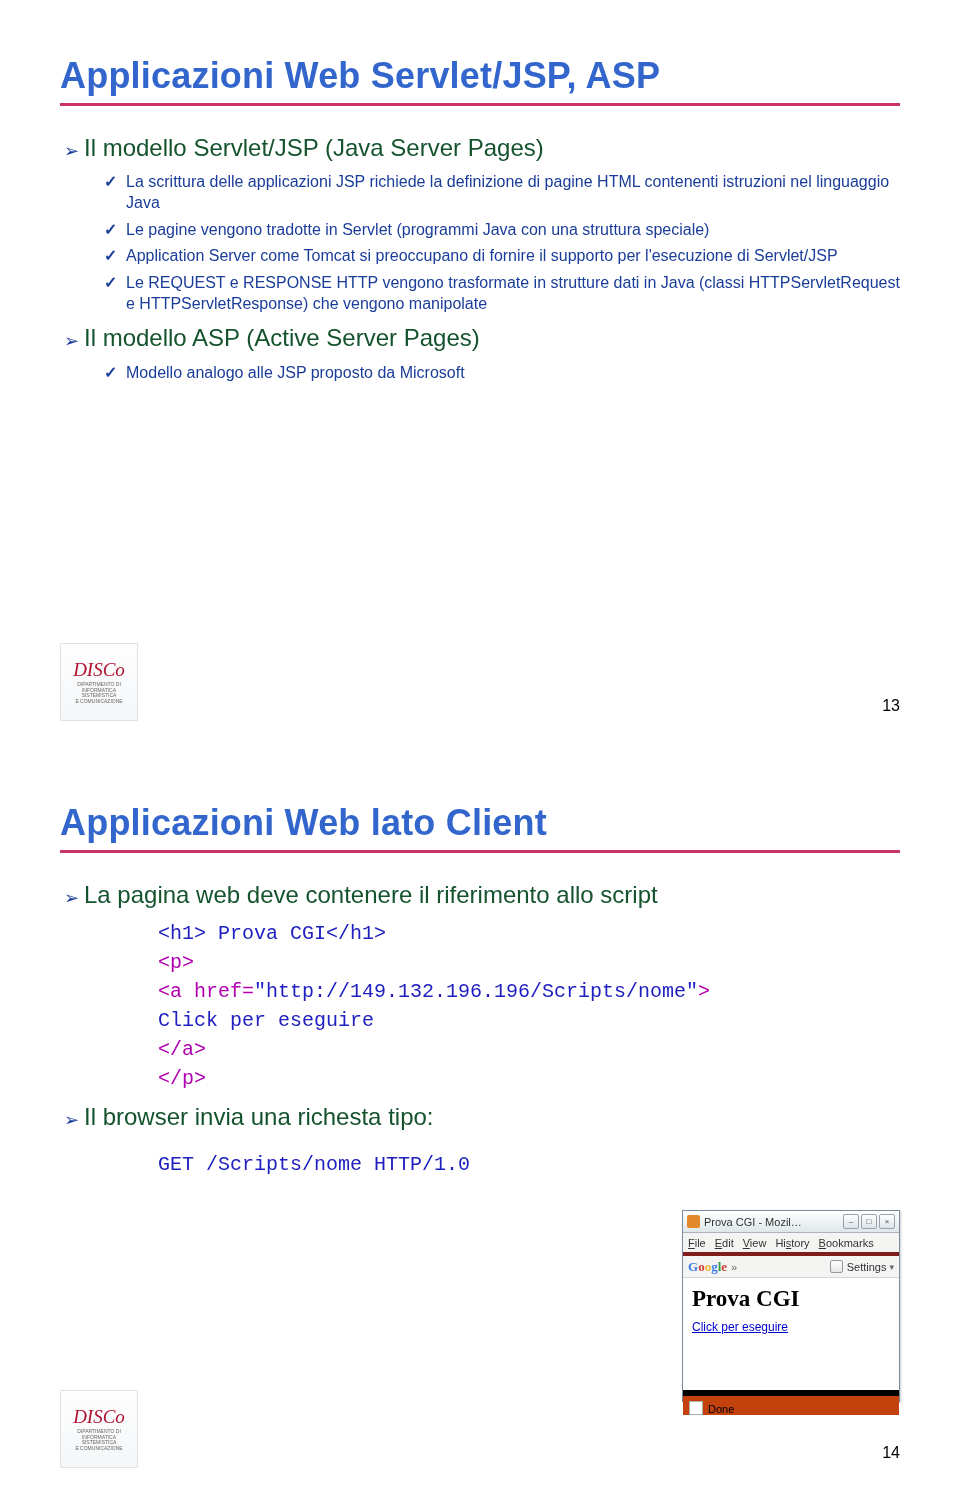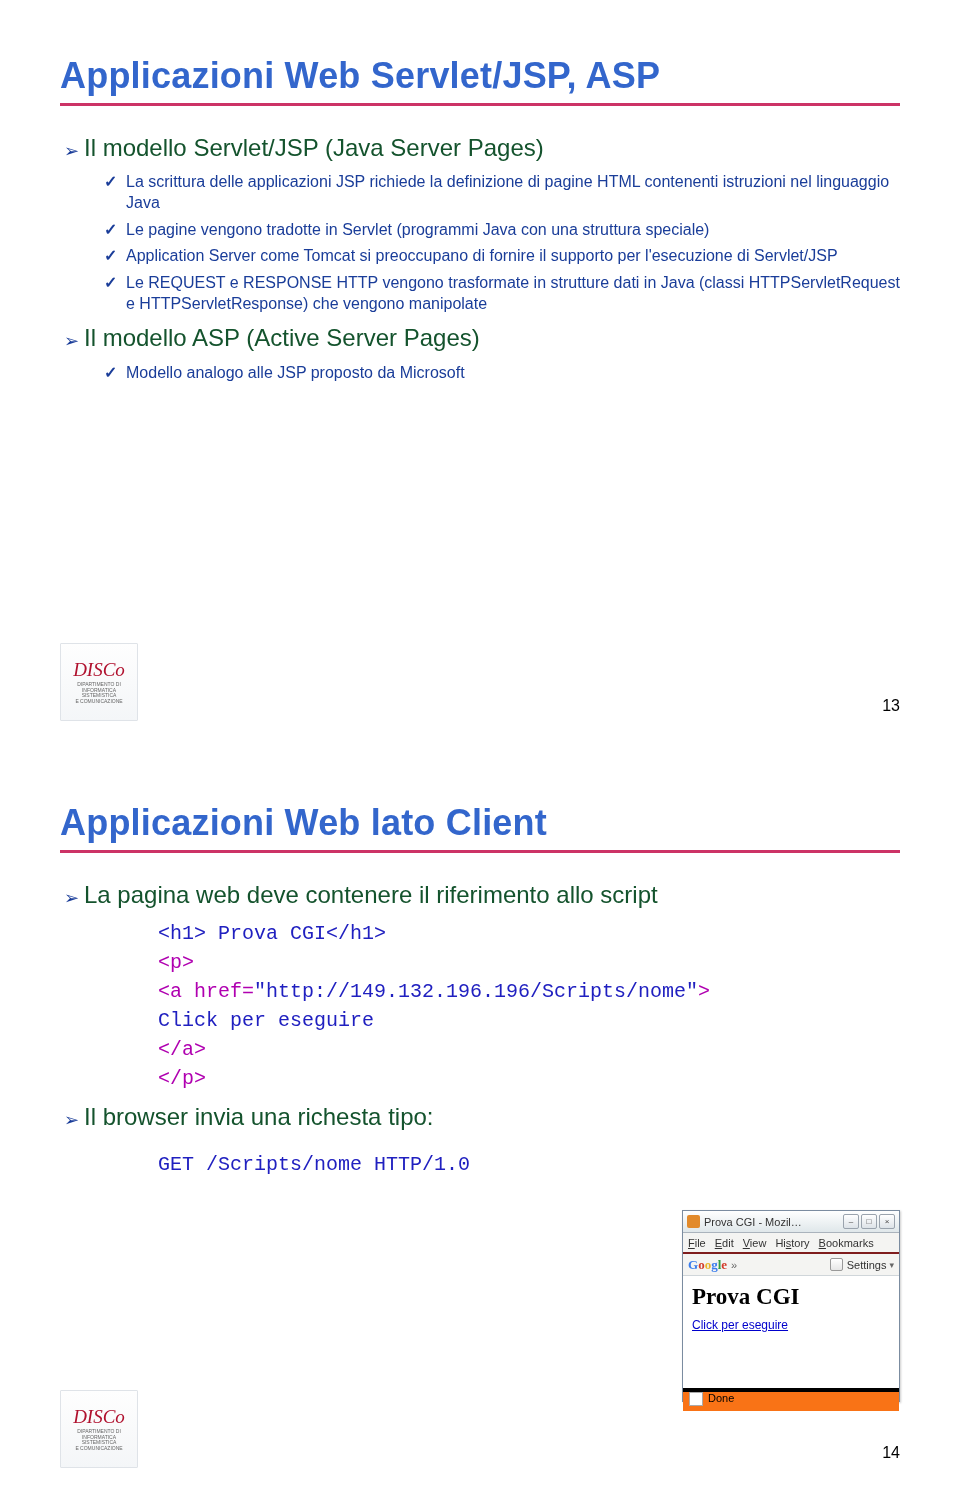--- a/index.html
+++ b/index.html
@@ -22,33 +22,33 @@
 .logo{position:absolute;left:60px;bottom:28px;width:76px;height:76px}
 .logo-img{width:76px;height:76px;border:1px solid #dfe3e8;border-radius:1px;background:linear-gradient(#fefefe,#f4f6f8);display:flex;flex-direction:column;align-items:center;justify-content:center;overflow:hidden}
 .logo-img .script{font-family:"Brush Script MT",cursive;font-size:19px;color:#b0112e;font-style:italic;line-height:1}
 .logo-img .dept{font-size:5px;color:#666;text-align:center;line-height:1.1;margin-top:3px}
 .pagenum{position:absolute;right:60px;bottom:32px;font-size:16px;color:#000}
 .browser{position:absolute;right:60px;bottom:92px;width:216px;height:190px;border:1px solid #7b8ca0;background:#f6f6f3;font-size:11px;box-shadow:1px 1px 2px rgba(0,0,0,.2)}
 .browser .titlebar{height:21px;background:linear-gradient(#fff,#dfe7ea);display:flex;align-items:center;padding:0 4px;border-bottom:1px solid #aab3bc}
 .browser .favicon{width:13px;height:13px;background:#e28a2b;border-radius:2px;margin-right:4px}
 .browser .ttl{flex:1;color:#333}
 .wbtn{width:14px;height:13px;border:1px solid #9aa3ad;background:linear-gradient(#fff,#dde3e8);margin-left:2px;border-radius:2px;display:flex;align-items:center;justify-content:center;font-size:8px;color:#444}
-.browser .menubar{height:19px;display:flex;align-items:center;padding:0 5px;gap:9px;color:#333;border-bottom:2px solid #7f1d1d;background:#f4f4f2}
+.browser .menubar{height:19px;display:flex;align-items:center;padding:0 5px;gap:9px;color:#333;border-bottom:4px solid #7f1d1d;background:#f4f4f2}
 .browser .menubar span u{text-decoration:underline}
 .browser .toolbar{height:21px;display:flex;align-items:center;padding:0 5px;border-bottom:1px solid #d0d6da;background:#f4f4f2}
 .browser .glogo{font-family:Georgia,serif;font-weight:700;font-size:13px}
 .browser .glogo .gb{color:#3b7ded}.browser .glogo .gr{color:#d23c2a}.browser .glogo .gy{color:#e9b42a}.browser .glogo .gg{color:#2f9e44}
 .browser .tchev{margin-left:4px;color:#666}
 .browser .settings{margin-left:auto;display:flex;align-items:center;color:#333}
 .browser .wrench{width:11px;height:11px;border:1px solid #999;border-radius:2px;margin-right:4px;background:linear-gradient(#fff,#e6e6e6)}
 .browser .schev{margin-left:3px;color:#666;font-size:9px}
 .browser .content{padding:8px 9px;background:#fff;height:96px}
 .browser .h1{font-family:"Times New Roman",serif;font-size:23px;font-weight:700;color:#000;margin-bottom:8px}
 .browser .link{color:#0000cc;text-decoration:underline;font-size:12px}
-.browser .status{height:19px;border-top:4px solid #000000;background:#f97316;display:flex;align-items:flex-start;padding:0 6px}
+.browser .status{height:19px;border-top:6px solid #000000;background:#c2410c;display:flex;align-items:flex-end;padding:0 6px}
 .browser .status .doc{width:12px;height:12px;border:1px solid #aaa;background:#fff;margin-right:5px}
 </style>
 </head>
 <body>
 
 <div class="slide slide1">
   <h1 class="title">Applicazioni Web Servlet/JSP, ASP</h1>
   <hr class="title-underline">
   <div class="bullets">
     <div class="lvl1">

